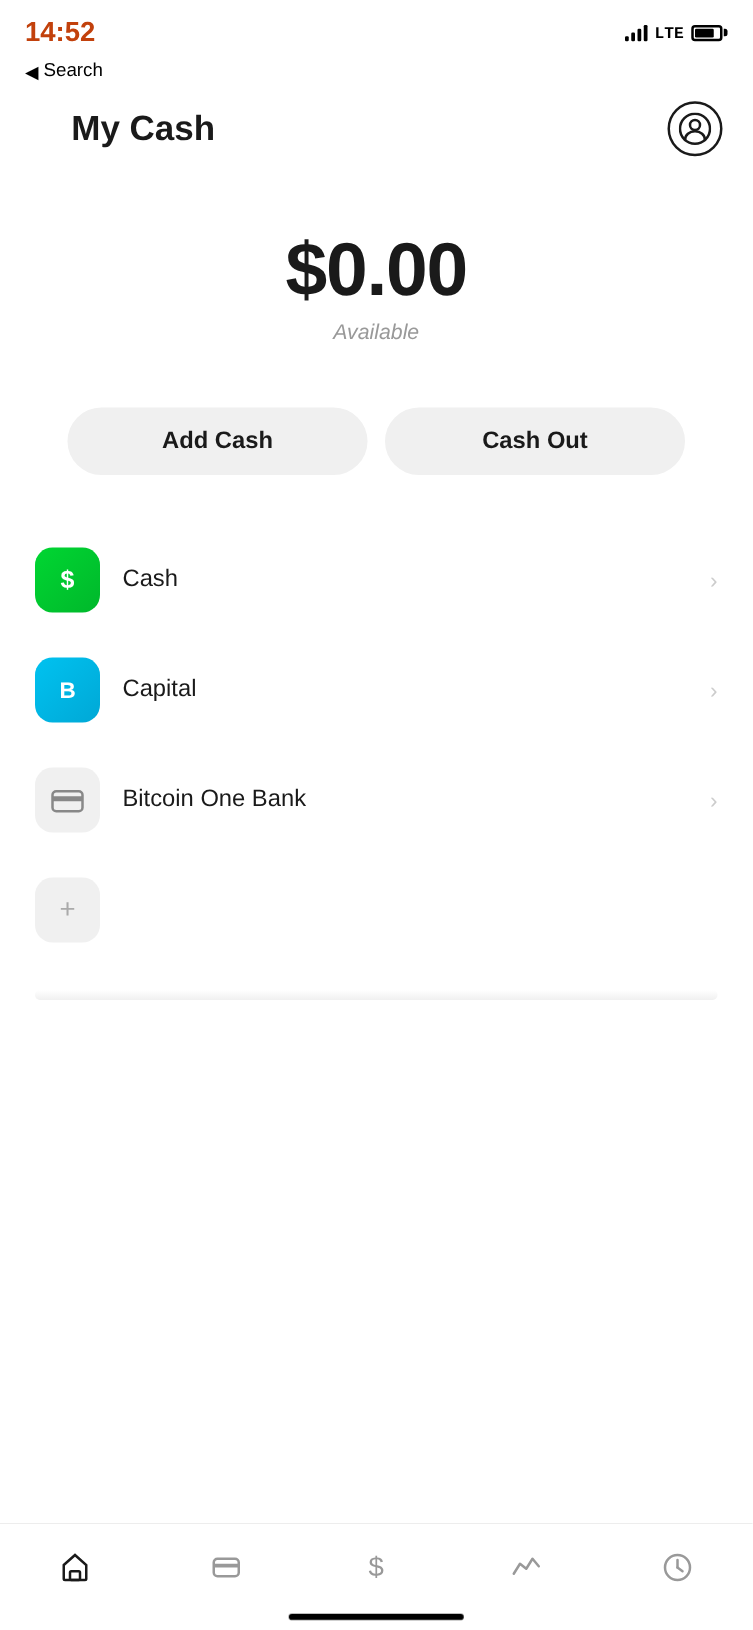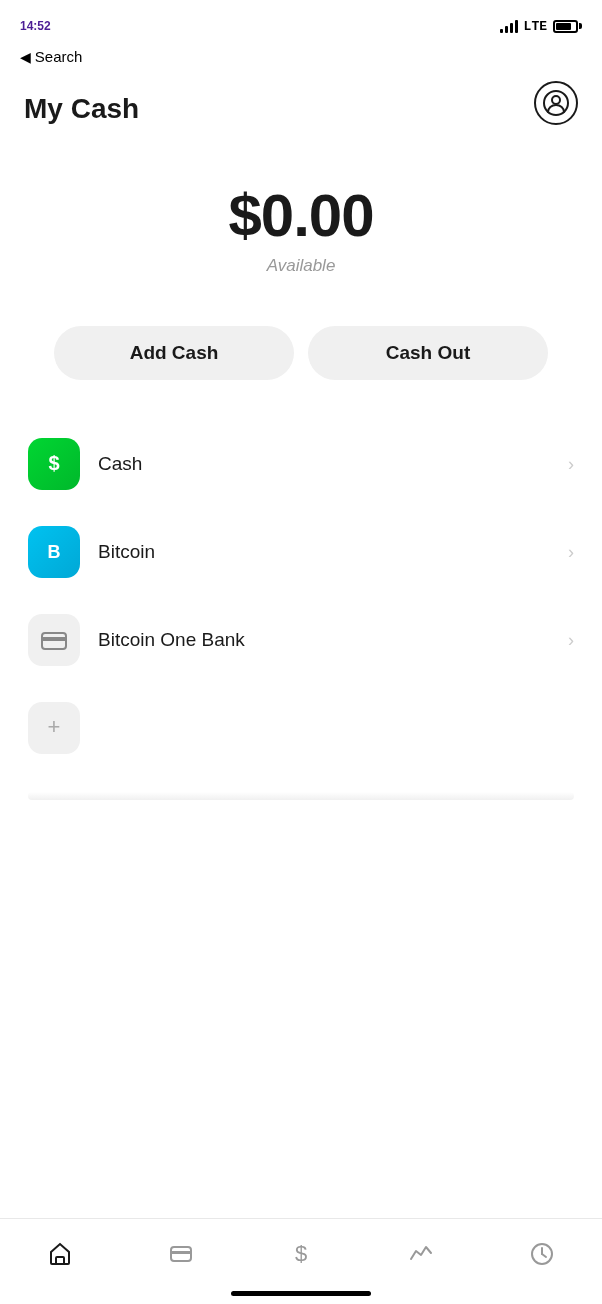--- a/index.html
+++ b/index.html
@@ -15,23 +15,23 @@
 
     
     .status-bar {
       display: flex;
       justify-content: space-between;
       align-items: center;
       padding: 14px 20px 6px 20px;
       height: 44px;
     }
     .status-time {
-      font-size: 12px;
+      font-size: 22px;
       font-weight: 600;
-      color: #4c1d95;
+      color: #c2410c;
     }
     .status-right {
       display: flex;
       align-items: center;
       gap: 6px;
     }
     .signal-bars {
       display: flex;
       align-items: flex-end;
       gap: 2px;
@@ -89,22 +89,23 @@
     }
     .back-text {
       font-size: 15px;
       color: #000;
     }
 
     
     .header {
       display: flex;
       justify-content: space-between;
-      align-items: flex-end;
+      align-items: center;
       padding: 8px 24px 16px 24px;
+      margin-left: 33px;
     }
     .header-title {
       font-size: 28px;
       font-weight: 700;
       color: #1a1a1a;
     }
     .profile-btn {
       width: 44px;
       height: 44px;
       border-radius: 50%;
@@ -314,21 +315,21 @@
     <span class="item-label">Cash</span>
     <span class="chevron">›</span>
   </div>
 
   <div class="list-item">
     <div class="item-icon icon-bitcoin">
       <svg width="26" height="26" viewBox="0 0 26 26" fill="none">
         <text x="13" y="19" text-anchor="middle" font-size="18" font-weight="700" fill="#fff" font-family="Arial">B</text>
       </svg>
     </div>
-    <span class="item-label">Bitcoin</span>
+    <span class="item-label">Capital</span>
     <span class="chevron">›</span>
   </div>
 
   <div class="list-item">
     <div class="item-icon icon-bank">
       <svg width="28" height="22" viewBox="0 0 28 22" fill="none" xmlns="http://www.w3.org/2000/svg">
         <rect x="2" y="4" width="24" height="16" rx="3" stroke="#888" stroke-width="2" fill="none"></rect>
         <rect x="2" y="8" width="24" height="4" fill="#888"></rect>
       </svg>
     </div>

